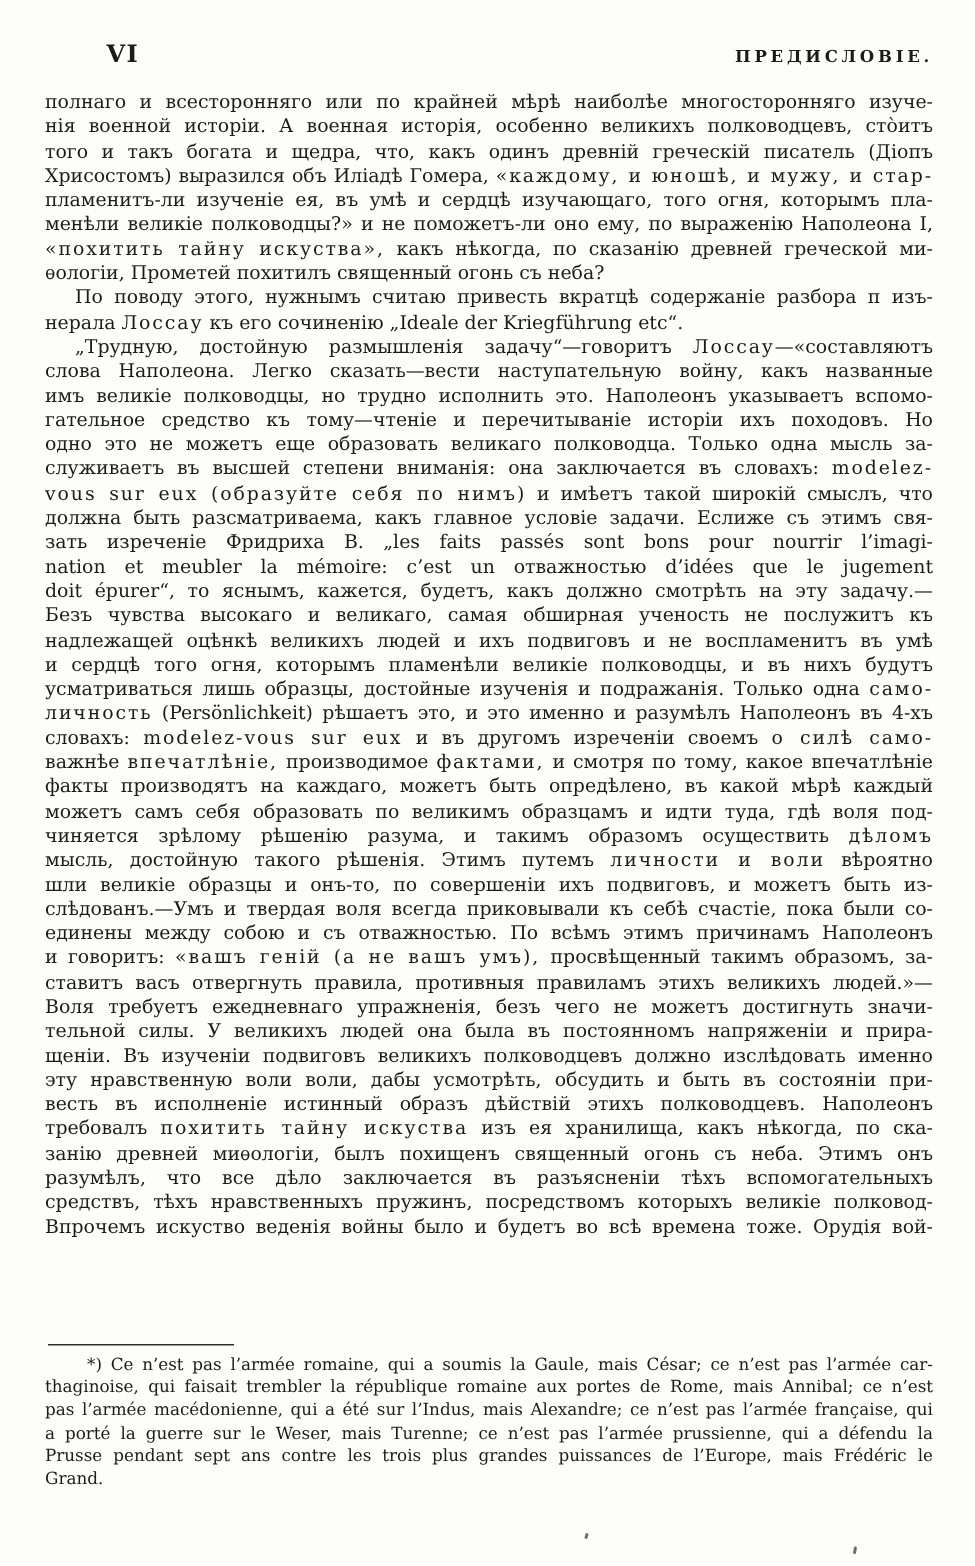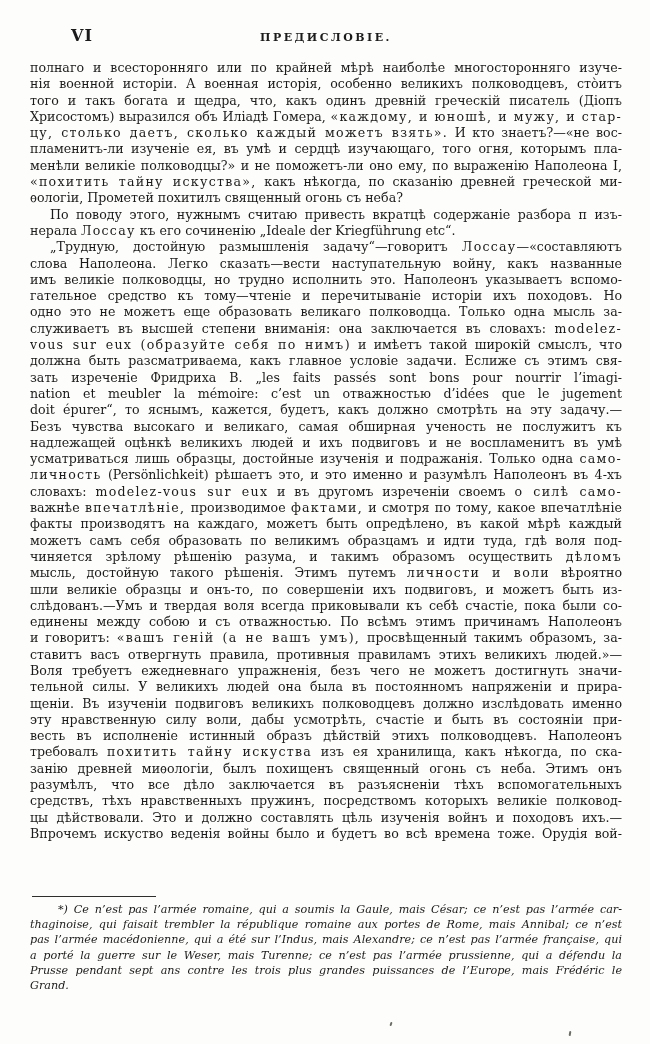--- a/index.html
+++ b/index.html
@@ -11,39 +11,38 @@
     overflow:hidden;
     font-family:"DejaVu Serif","Liberation Serif",serif;
     color:#1b1b1b;
   }
   .page-number{
     position:absolute;left:38px;top:26px;
     font-size:16px;font-weight:700;letter-spacing:1px;margin-left:33px;
   }
   .running-head{
     position:absolute;left:30px;top:31px;width:592px;
-    text-align:center;font-size:11px;letter-spacing:2.5px;font-weight:600;
+    text-align:right;font-size:11px;letter-spacing:2.5px;font-weight:600;
   }
   .page-body{
     position:absolute;left:30px;right:28px;top:60px;
     font-size:12.6px;
   }
   .line{
     height:16.3px;line-height:16.3px;
     text-align:justify;text-align-last:justify;
     overflow:hidden;white-space:normal;
   }
   .line.lastline{text-align-last:left;}
   .para.indent .line:first-child{text-indent:20px;}
   .sp{letter-spacing:0.10em;}
   .ul{text-underline-offset:2px;}
   .footnote-block{
     position:absolute;left:30px;right:28px;top:896px;
     font-size:11.2px;
-    font-style:italic;
   }
   .footnote-sep{
     width:124px;height:0;border-top:1.5px solid #2e2e2c;
     margin:0 0 5px 2px;
   }
   .footnote-lines .line{height:15.2px;line-height:15.2px;}
   .footnote-lines .line:first-child{text-indent:28px;}
   .speck{position:absolute;background:#6d6d68;border-radius:1px;}
   .speck-1{left:390px;top:1022px;width:2px;height:4px;transform:rotate(18deg);}
   .speck-2{left:569px;top:1031px;width:2px;height:5px;transform:rotate(10deg);}
@@ -54,21 +53,20 @@
 <div class="page">
   <div class="page-number">VI</div>
   <div class="running-head">ПРЕДИСЛОВІЕ.</div>
 
   <div class="page-body">
       <div class="para">
         <div class="line"><span>полнаго и всесторонняго или по крайней мѣрѣ наиболѣе многосторонняго изуче-</span></div>
         <div class="line"><span>нія военной исторіи. А военная исторія, особенно великихъ полководцевъ, сто̀итъ</span></div>
         <div class="line"><span>того и такъ богата и щедра, что, какъ одинъ древній греческій писатель (Діопъ</span></div>
         <div class="line"><span>Хрисостомъ) выразился объ Иліадѣ Гомера, </span><span class="sp">«каждому, и юношѣ, и мужу, и стар-</span></div>
-        <div class="line"><span class="sp">цу, столько даетъ, сколько каждый можетъ взять».</span><span> И кто знаетъ?—«не вос-</span></div>
         <div class="line"><span>пламенитъ-ли изученіе ея, въ умѣ и сердцѣ изучающаго, того огня, которымъ пла-</span></div>
         <div class="line"><span>менѣли великіе полководцы?» и не поможетъ-ли оно ему, </span><span class="ul">по выраженію</span><span> Наполеона I,</span></div>
         <div class="line"><span class="sp">«похитить тайну искуства»,</span><span> какъ нѣкогда, по сказанію древней греческой ми-</span></div>
         <div class="line lastline"><span>ѳологіи, Прометей похитилъ священный огонь съ неба?</span></div>
       </div>
       <div class="para indent">
         <div class="line"><span>По поводу этого, нужнымъ считаю привесть вкратцѣ содержаніе разбора п изъ-</span></div>
         <div class="line lastline"><span>нерала </span><span class="sp">Лоссау</span><span> къ его сочиненію „Ideale der Kriegführung etc“.</span></div>
       </div>
       <div class="para indent">
@@ -78,43 +76,43 @@
         <div class="line"><span>гательное средство къ тому—чтеніе и перечитываніе исторіи ихъ походовъ. Но</span></div>
         <div class="line"><span>одно это не можетъ еще образовать великаго полководца. Только одна мысль за-</span></div>
         <div class="line"><span>служиваетъ въ высшей степени вниманія: она заключается въ словахъ: </span><span class="sp">modelez-</span></div>
         <div class="line"><span class="sp">vous sur eux (образуйте себя по нимъ)</span><span> и имѣетъ такой широкій смыслъ, что</span></div>
         <div class="line"><span>должна быть разсматриваема, какъ главное условіе задачи. Еслиже съ этимъ свя-</span></div>
         <div class="line"><span>зать изреченіе Фридриха В. </span><span>„les faits passés sont bons pour nourrir l’imagi-</span></div>
         <div class="line"><span>nation et meubler la mémoire: c’est un отважностью d’idées que le jugement</span></div>
         <div class="line"><span>doit épurer“, то яснымъ, кажется, будетъ, какъ должно смотрѣть на эту задачу.—</span></div>
         <div class="line"><span>Безъ чувства высокаго и великаго, самая обширная ученость не послужитъ къ</span></div>
         <div class="line"><span>надлежащей оцѣнкѣ великихъ людей и ихъ подвиговъ и не воспламенитъ въ умѣ</span></div>
+        <div class="line"><span>и сердцѣ того огня, которымъ пламенѣли великіе полководцы, и въ нихъ будутъ</span></div>
         <div class="line"><span>усматриваться лишь образцы, достойные изученія и подражанія. Только одна </span><span class="sp">само-</span></div>
         <div class="line"><span class="sp">личность</span><span> (Persönlichkeit) рѣшаетъ это, и это именно и разумѣлъ Наполеонъ въ 4-хъ</span></div>
         <div class="line"><span>словахъ: </span><span class="sp">modelez-vous sur eux</span><span> и въ другомъ изреченіи своемъ </span><span class="sp">о силѣ само-</span></div>
         <div class="line"><span>важнѣе </span><span class="sp">впечатлѣніе,</span><span> производимое </span><span class="sp">фактами,</span><span> и смотря по тому, какое впечатлѣніе</span></div>
         <div class="line"><span>факты производятъ на каждаго, можетъ быть опредѣлено, въ какой мѣрѣ каждый</span></div>
         <div class="line"><span>можетъ самъ себя образовать по великимъ образцамъ и идти туда, гдѣ воля под-</span></div>
         <div class="line"><span>чиняется зрѣлому рѣшенію разума, и такимъ образомъ осуществить </span><span class="sp">дѣломъ</span></div>
         <div class="line"><span>мысль, достойную такого рѣшенія. Этимъ путемъ </span><span class="sp">личности и воли</span><span> вѣроятно</span></div>
         <div class="line"><span>шли великіе образцы и онъ-то, по совершеніи ихъ подвиговъ, и можетъ быть из-</span></div>
         <div class="line"><span>слѣдованъ.—Умъ и твердая воля всегда приковывали къ себѣ счастіе, пока были со-</span></div>
         <div class="line"><span>единены между собою и съ отважностью. По всѣмъ этимъ причинамъ Наполеонъ</span></div>
         <div class="line"><span>и говоритъ: </span><span class="sp">«вашъ геній (а не вашъ умъ),</span><span> просвѣщенный такимъ образомъ, за-</span></div>
         <div class="line"><span>ставитъ васъ отвергнуть правила, противныя правиламъ этихъ великихъ людей.»—</span></div>
         <div class="line"><span>Воля требуетъ ежедневнаго упражненія, безъ чего не можетъ достигнуть значи-</span></div>
         <div class="line"><span>тельной силы. У великихъ людей она была въ постоянномъ напряженіи и прира-</span></div>
         <div class="line"><span>щеніи. Въ изученіи подвиговъ великихъ полководцевъ должно изслѣдовать именно</span></div>
-        <div class="line"><span>эту нравственную силу воли, дабы усмотрѣть, счастіе и быть въ состояніи при-</span></div>
+        <div class="line"><span>эту нравственную воли воли, дабы усмотрѣть, обсудить и быть въ состояніи при-</span></div>
         <div class="line"><span>весть въ исполненіе истинный образъ дѣйствій этихъ полководцевъ. Наполеонъ</span></div>
         <div class="line"><span>требовалъ </span><span class="sp">похитить тайну искуства</span><span> изъ ея хранилища, какъ нѣкогда, по ска-</span></div>
         <div class="line"><span>занію древней миѳологіи, былъ похищенъ священный огонь съ неба. Этимъ онъ</span></div>
         <div class="line"><span>разумѣлъ, что все дѣло заключается въ разъясненіи тѣхъ вспомогательныхъ</span></div>
         <div class="line"><span>средствъ, тѣхъ нравственныхъ пружинъ, посредствомъ которыхъ великіе полковод-</span></div>
-        <div class="line"><span>цы дѣйствовали. Это и должно составлять цѣль изученія войнъ и походовъ ихъ.—</span></div>
         <div class="line"><span>Впрочемъ искуство веденія войны было и будетъ во всѣ времена тоже. Орудія вой-</span></div>
       </div>
     </div>
 
   <div class="footnote-block">
     <div class="footnote-sep"></div>
     <div class="footnote-lines">
         <div class="line"><span>*) Ce n’est pas l’armée romaine, qui a soumis la Gaule, mais César; ce n’est pas l’armée car-</span></div>
         <div class="line"><span>thaginoise, qui faisait trembler la république romaine aux portes de Rome, mais Annibal; ce n’est</span></div>
         <div class="line"><span>pas l’armée macédonienne, qui a été sur l’Indus, mais Alexandre; ce n’est pas l’armée française, qui</span></div>

